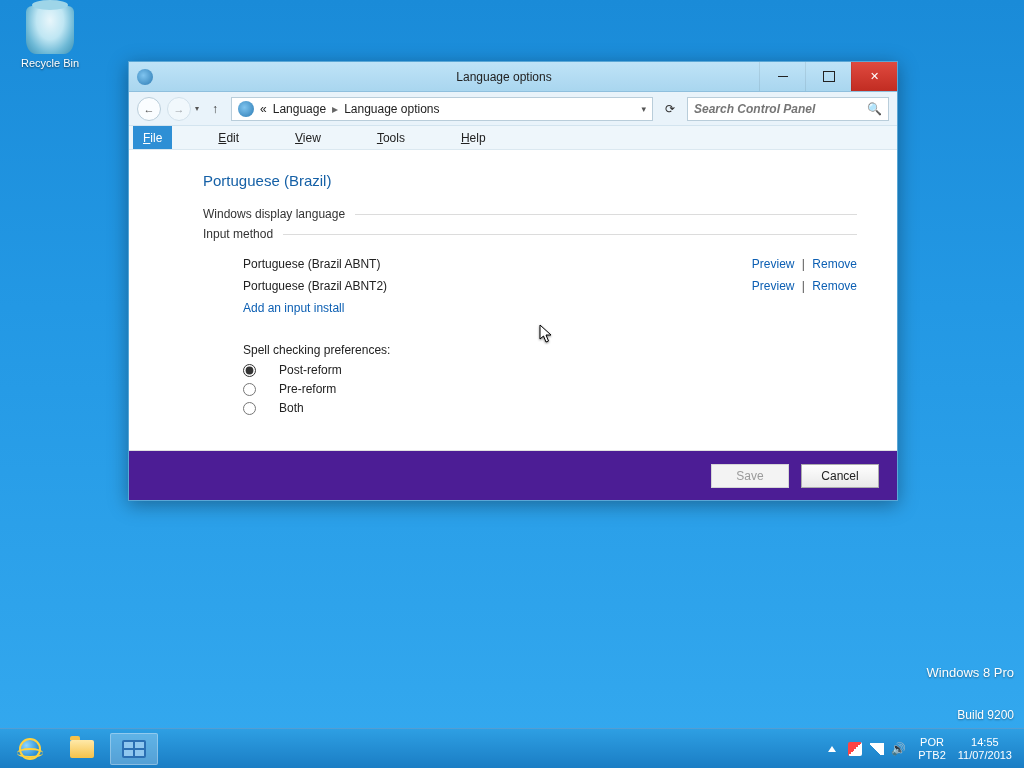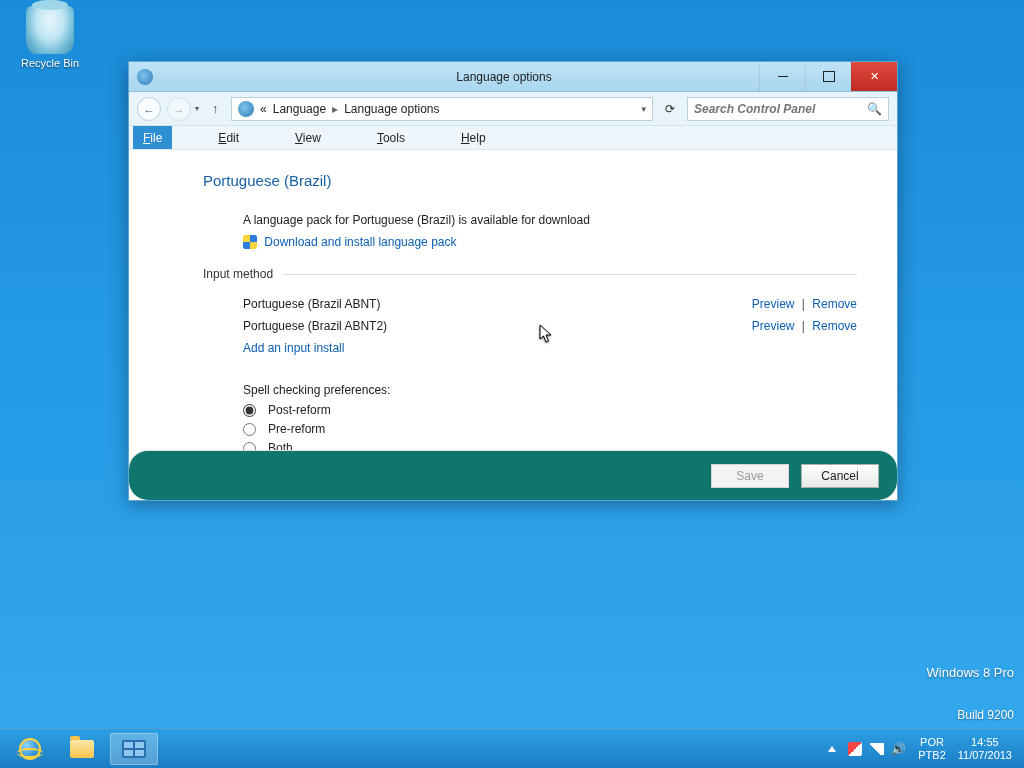--- a/index.html
+++ b/index.html
@@ -81,29 +81,29 @@
   .section-label{font-size:12px;color:#333;margin-bottom:6px;display:flex;align-items:center;white-space:nowrap;}
   .section-label::after{content:"";flex:1;height:1px;background:#dcdcdc;margin-left:10px;}
   .section-body{padding:6px 0 18px 40px;font-size:12px;}
   .section-body.tight{padding-left:40px;}
   .link{color:#0c5fb3;cursor:pointer;}
   .shield{display:inline-block;width:14px;height:14px;vertical-align:-3px;margin-right:4px;background:conic-gradient(#2a7de1 0 25%, #ffd23f 25% 50%, #2a7de1 50% 75%, #ffd23f 75% 100%);border-radius:2px;}
   .inputrow{display:flex;align-items:center;padding:4px 0;}
   .inputrow .name{flex:1;}
   .actions{color:#0c5fb3;}
   .actions .divider{color:#555;margin:0 4px;}
-  .radio-row{display:flex;align-items:center;gap:12px;margin:5px 0;}
+  .radio-row{display:flex;align-items:center;gap:23px;margin:5px 0;}
   .radio-row input{accent-color:#333;}
 
   
   .cursor{position:absolute; left:410px; top:262px; width:14px; height:20px; pointer-events:none;}
   .cursor svg{filter:drop-shadow(0 1px 1px rgba(0,0,0,.5));}
 
   
-  .bottombar{height:50px;background:#0f766e;border-top:1px solid #e0e0e0;display:flex;align-items:center;justify-content:flex-end;gap:12px;padding:0 18px;border-radius:19px;}
+  .bottombar{height:50px;background:#4c1d95;border-top:1px solid #e0e0e0;display:flex;align-items:center;justify-content:flex-end;gap:12px;padding:0 18px;}
   .btn{min-width:78px;height:24px;border:1px solid #adadad;background:linear-gradient(180deg,#fefefe,#e9e9e9);font-size:12px;color:#222;display:flex;align-items:center;justify-content:center;}
   .btn.disabled{color:#9a9a9a;background:#f3f3f3;border-color:#d5d5d5;}
 </style>
 </head>
 <body>
 
 <div class="desktop-icon">
   <div class="bin"></div>
   <span>Recycle Bin</span>
 </div>
@@ -160,27 +160,23 @@
         <span><span class="ul">T</span>ools</span>
       </div>
     <div class="mitem">
         <span><span class="ul">H</span>elp</span>
       </div>
   </div>
 
   <div class="content">
     <h1>Portuguese (Brazil)</h1>
 
-    <div class="section-body">
-      <div style="margin-bottom:8px;">A language pack for Portuguese (Brazil) is available for download</div>
-      <div>
-        <span class="shield"></span>
-        <span class="link">Download and install language pack</span>
-      </div>
-    </div>
+    <div class="section-label">
+        <span>Windows display language</span>
+      </div>
 
     <div class="section-label">
         <span>Input method</span>
       </div>
     <div class="section-body tight">
       <div class="inputrow">
         <span class="name">Portuguese (Brazil ABNT)</span>
         <span class="actions">
           <span class="link">Preview</span>
           <span class="divider">|</span>

